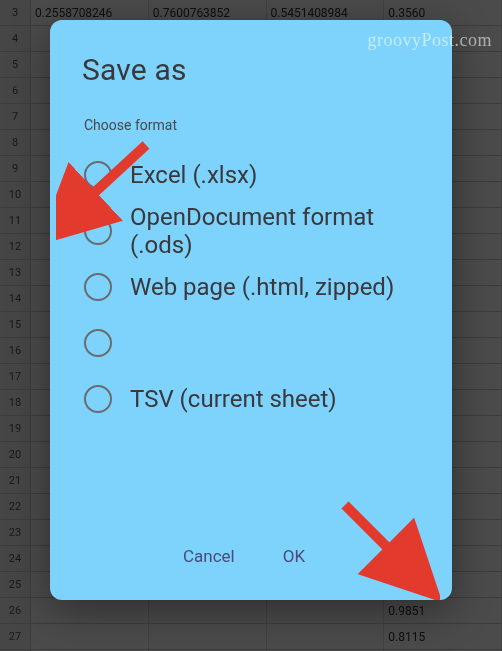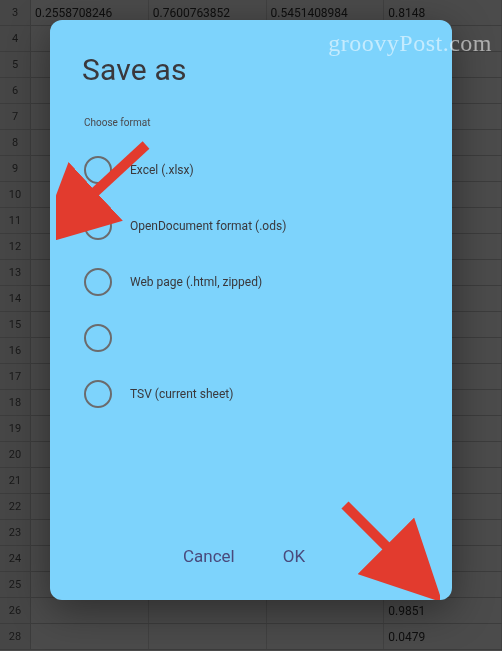--- a/index.html
+++ b/index.html
@@ -3,43 +3,43 @@
 <meta charset="utf-8">
 <style>
 html,body{margin:0;padding:0;width:502px;height:651px;overflow:hidden;font-family:Roboto,Arial,sans-serif;background:#000}
 .sheet-bg{position:absolute;inset:0;background:#fff;filter:brightness(.45)}
 .sheet-row{display:flex;height:25px;border-bottom:1px solid #ccc}
 .sheet-hdr{width:30px;background:#f1f1f1;font-size:11px;color:#555;display:flex;align-items:center;justify-content:center;border-right:1px solid #ccc}
 .sheet-cell{flex:1;font-size:12px;padding:0 4px;display:flex;align-items:center;overflow:hidden;white-space:nowrap;border-right:1px solid #e0e0e0;color:#333}
 .overlay{position:absolute;inset:0;background:rgba(0,0,0,.35)}
 .dialog{position:absolute;left:50px;top:20px;width:402px;height:580px;background:#7dd3fc;border-radius:12px;box-shadow:0 10px 40px rgba(0,0,0,.4);padding:32px 28px 20px 28px;box-sizing:border-box;display:flex;flex-direction:column}
 .dialog-title{font-size:30px;font-weight:400;color:#3a383c;margin:0 0 30px 4px;letter-spacing:.2px}
-.choose-format{font-size:10px;color:#4a484c;margin:0 0 14px 6px}
+.choose-format{font-size:14px;color:#4a484c;margin:0 0 14px 6px}
 .options{display:flex;flex-direction:column;gap:0}
 .option{display:flex;align-items:center;height:56px;cursor:pointer}
 .radio{width:24px;height:24px;border:2.5px solid #6b6b6d;border-radius:50%;margin:0 18px 0 6px;flex:none;display:flex;align-items:center;justify-content:center}
 .radio.selected{border-color:#2e3b8f}
 .radio.selected::after{content:"";width:13px;height:13px;background:#2e3b8f;border-radius:50%}
-.option-label{font-size:12px;color:#3a383c}
+.option-label{font-size:24px;color:#3a383c}
 .dialog-actions{margin-top:auto;display:flex;justify-content:center;gap:36px;padding:6px 14px 6px 0}
 .dialog-btn{background:none;border:none;font-size:17px;color:#4a4a7c;cursor:pointer;padding:8px 6px;font-family:inherit}
-.watermark{position:absolute;top:30px;right:10px;font-family:Georgia,serif;font-size:24px;color:rgba(255,255,255,.55);pointer-events:none;letter-spacing:.5px}
+.watermark{position:absolute;top:30px;right:10px;font-family:Georgia,serif;font-size:18px;color:rgba(255,255,255,.55);pointer-events:none;letter-spacing:.5px}
 .arrow{position:absolute;pointer-events:none}
 .arrow svg{display:block}
 </style>
 </head>
 <body>
 
 <div class="sheet-bg" id="sheet-bg">
     <div class="sheet-row">
       <div class="sheet-hdr">3</div>
       <div class="sheet-cell">0.2558708246</div>
       <div class="sheet-cell">0.7600763852</div>
       <div class="sheet-cell">0.5451408984</div>
-      <div class="sheet-cell">0.8148</div>
+      <div class="sheet-cell">0.3560</div>
     </div>
     <div class="sheet-row">
       <div class="sheet-hdr">4</div>
       <div class="sheet-cell"></div>
       <div class="sheet-cell"></div>
       <div class="sheet-cell"></div>
       <div class="sheet-cell">0.7283</div>
     </div>
     <div class="sheet-row">
       <div class="sheet-hdr">5</div>
@@ -187,20 +187,27 @@
       <div class="sheet-cell"></div>
       <div class="sheet-cell"></div>
       <div class="sheet-cell">0.4268</div>
     </div>
     <div class="sheet-row">
       <div class="sheet-hdr">26</div>
       <div class="sheet-cell"></div>
       <div class="sheet-cell"></div>
       <div class="sheet-cell"></div>
       <div class="sheet-cell">0.9851</div>
+    </div>
+    <div class="sheet-row">
+      <div class="sheet-hdr">27</div>
+      <div class="sheet-cell"></div>
+      <div class="sheet-cell"></div>
+      <div class="sheet-cell"></div>
+      <div class="sheet-cell">0.8115</div>
     </div>
     <div class="sheet-row">
       <div class="sheet-hdr">28</div>
       <div class="sheet-cell"></div>
       <div class="sheet-cell"></div>
       <div class="sheet-cell"></div>
       <div class="sheet-cell">0.0479</div>
     </div>
   </div>
 <div class="overlay"></div>

